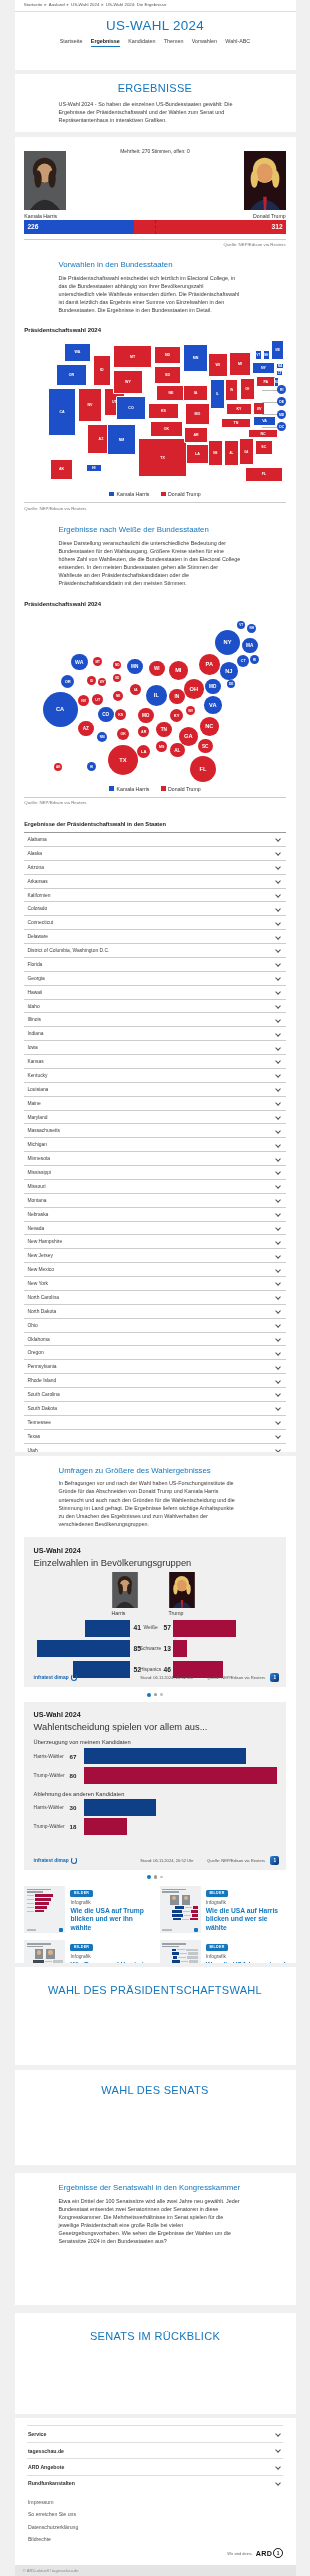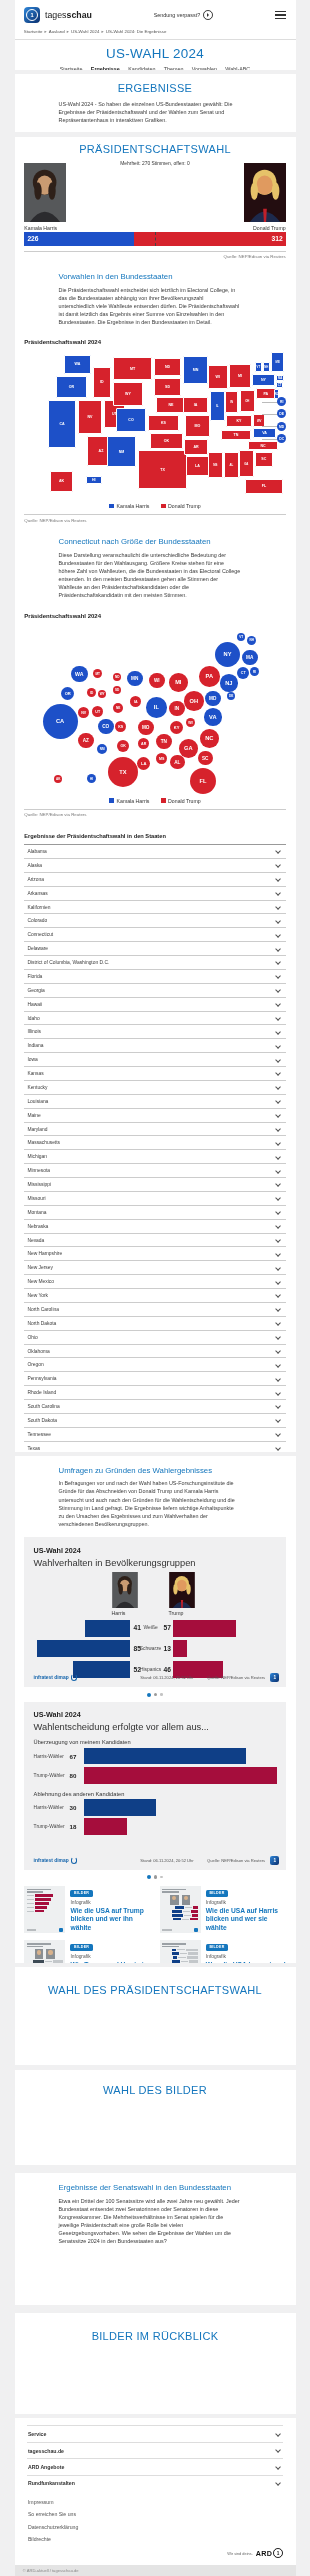--- a/index.html
+++ b/index.html
@@ -114,54 +114,38 @@
   .pair-area{position:relative;height:111px;margin-top:4.1px;}
   .pname{position:absolute;font-size:5.2px;color:#333;}
   .prow-num{position:absolute;font-size:6.7px;font-weight:bold;color:#222;width:13.4px;}
   .prow-cat{position:absolute;font-size:5.2px;color:#444;text-align:center;width:36px;}
   .pbar{position:absolute;height:17.6px;}
 </style>
 </head>
 <body>
 
 <div class="card" style="height:70px">
-  <div class="hdr-top">
-    <div class="ts-logo">
-      <div class="ts-globe">1</div>
-    </div>
-    <div class="ts-word"><span>tages</span><b>schau</b></div>
-    <div class="missed">
-      <span>Sendung verpasst?</span>
-        <span class="play"></span>
-    </div>
-    <div class="burger">
-        <div></div>
-        <div></div>
-        <div></div>
-      </div>
-  </div>
   <div class="crumbs" id="crumbs"><span>Startseite</span><span class="sep">▸</span><span>Ausland</span><span class="sep">▸</span><span>US-Wahl 2024</span><span class="sep">▸</span><span>US-Wahl 2024: Die Ergebnisse</span></div>
   <div class="hero-title">US-WAHL 2024</div>
   <div class="tabs" id="tabs">
       <div class="tab">Startseite</div>
       <div class="tab active">Ergebnisse</div>
       <div class="tab">Kandidaten</div>
       <div class="tab">Themen</div>
       <div class="tab">Vorwahlen</div>
       <div class="tab">Wahl-ABC</div>
     </div>
 </div>
 
 <div class="card gap8" style="height:58px;padding-top:8.3px">
   <div class="big-head">ERGEBNISSE</div>
   <div class="intro-p">US-Wahl 2024 - So haben die einzelnen US-Bundesstaaten gewählt: Die Ergebnisse der Präsidentschaftswahl und der Wahlen zum Senat und Repräsentantenhaus in interaktiven Grafiken.</div>
 </div>
 
 <div class="card gap10" style="height:1315px;padding-top:6.2px">
-  <div class="big-head">PRÄSIDENTSCHAFTSWAHL</div>
   <div class="summary" style="margin-top:4.1px">
     <div class="mehrheit">Mehrheit: 270 Stimmen, offen: 0</div>
     <div class="photo" style="left:0" id="photoH">
         <svg width="42" height="59" viewBox="0 0 57 80" xmlns="http://www.w3.org/2000/svg">
           <rect width="57" height="80" fill="#56585a"></rect>
           <ellipse cx="28" cy="26" rx="16" ry="17" fill="#2e2019"></ellipse>
           <ellipse cx="28" cy="30" rx="11" ry="13" fill="#c99b72"></ellipse>
           <path d="M8 80 Q28 52 49 80 Z" fill="#2b2b2e"></path>
           <ellipse cx="19" cy="38" rx="5" ry="12" fill="#2e2019"></ellipse>
           <ellipse cx="38" cy="38" rx="5" ry="12" fill="#2e2019"></ellipse>
@@ -249,21 +233,21 @@
       <div class="conn" style="left: 238px; top: 87px; width: 15.5px;"></div>
       <div class="mapcircle" style="left: 253px; top: 82px; width: 9.3px; height: 9.3px; background: rgb(29, 80, 200);">DC</div>
     </div>
   <div class="legend" id="legend1">
       <span><span class="sw" style="background: rgb(29, 80, 200);"></span>Kamala Harris</span>
       <span><span class="sw" style="background: rgb(214, 34, 44);"></span>Donald Trump</span>
     </div>
   <div class="hr" style="margin-top:5.2px"></div>
   <div class="src" style="margin:2.1px 0 0 9.8px">Quelle: NEP/Edison via Reuters</div>
 
-  <div class="sub-head" style="margin-top:14.5px">Connecticut nach Größe der Bundesstaaten</div>
+  <div class="sub-head" style="margin-top:14.5px">Ergebnisse nach Weiße der Bundesstaaten</div>
   <div class="body-p">Diese Darstellung veranschaulicht die unterschiedliche Bedeutung der Bundesstaaten für den Wahlausgang. Größere Kreise stehen für eine höhere Zahl von Wahlleuten, die die Bundesstaaten in das Electoral College entsenden. In den meisten Bundesstaaten gehen alle Stimmen der Wahlleute an den Präsidentschaftskandidaten oder die Präsidentschaftskandidatin mit den meisten Stimmen.</div>
   <div class="chart-label" style="margin-top:13.4px">Präsidentschaftswahl 2024</div>
   <div class="mapbox" style="height:166px" id="bubblemap">
       <div class="bubble" style="left: 213px; top: 7.2px; width: 8.3px; height: 8.3px; background: rgb(29, 80, 200); font-size: 3.1px;">VT</div>
       <div class="bubble" style="left: 223px; top: 9.8px; width: 9.3px; height: 9.3px; background: rgb(29, 80, 200); font-size: 3.1px;">NH</div>
       <div class="bubble" style="left: 191px; top: 16px; width: 25px; height: 25px; background: rgb(29, 80, 200); font-size: 5.7px;">NY</div>
       <div class="bubble" style="left: 218px; top: 24px; width: 15.5px; height: 15.5px; background: rgb(29, 80, 200); font-size: 4.7px;">MA</div>
       <div class="bubble" style="left: 47px; top: 40px; width: 16.5px; height: 16.5px; background: rgb(29, 80, 200); font-size: 5.2px;">WA</div>
       <div class="bubble" style="left: 69px; top: 43px; width: 9.3px; height: 9.3px; background: rgb(214, 34, 44); font-size: 3.1px;">MT</div>
       <div class="bubble" style="left: 89px; top: 47px; width: 8.3px; height: 8.3px; background: rgb(214, 34, 44); font-size: 3.1px;">ND</div>
@@ -496,25 +480,25 @@
         <span class="chev"></span>
       </div>
       <div class="acc-row">
         <span>Utah</span>
         <span class="chev"></span>
       </div>
     </div>
 </div>
 
 <div class="card gap8" style="height:507px;padding-top:9.3px">
-  <div class="sub-head">Umfragen zu Gründen des Wahlergebnisses</div>
+  <div class="sub-head">Umfragen zu Größere des Wahlergebnisses</div>
   <div class="body-p">In Befragungen vor und nach der Wahl haben US-Forschungsinstitute die Gründe für das Abschneiden von Donald Trump und Kamala Harris untersucht und auch nach den Gründen für die Wahlentscheidung und die Stimmung im Land gefragt. Die Ergebnisse liefern wichtige Anhaltspunkte zu den Ursachen des Ergebnisses und zum Wahlverhalten der verschiedenen Bevölkerungsgruppen.</div>
   <div class="gcard" style="margin-top:9.3px;height:150px" id="chart1">
       <div class="g-title">US-Wahl 2024</div>
-      <div class="g-sub">Wahlverhalten in Bevölkerungsgruppen</div>
+      <div class="g-sub">Einzelwahlen in Bevölkerungsgruppen</div>
       <div class="pair-area">
         <div style="position: absolute; left: 78px; top: 0px;"><svg width="26" height="36" viewBox="0 0 57 80" xmlns="http://www.w3.org/2000/svg">
             <rect width="57" height="80" fill="#56585a"></rect>
             <ellipse cx="28" cy="26" rx="16" ry="17" fill="#2e2019"></ellipse>
             <ellipse cx="28" cy="30" rx="11" ry="13" fill="#c99b72"></ellipse>
             <path d="M8 80 Q28 52 49 80 Z" fill="#2b2b2e"></path>
             <ellipse cx="19" cy="38" rx="5" ry="12" fill="#2e2019"></ellipse>
             <ellipse cx="38" cy="38" rx="5" ry="12" fill="#2e2019"></ellipse>
           </svg></div>
         <div style="position: absolute; left: 135px; top: 0px;"><svg width="26" height="36" viewBox="0 0 57 80" xmlns="http://www.w3.org/2000/svg">
@@ -551,21 +535,21 @@
         <span class="ard-sq">1</span>
       </div>
     </div>
   <div class="dots" id="dots1">
       <span class="dot" style="width: 4.1px; height: 4.1px; background: rgb(20, 118, 189);"></span>
       <span class="dot" style="width: 3.1px; height: 3.1px; background: rgb(154, 154, 154);"></span>
       <span class="dot" style="width: 2.6px; height: 2.6px; background: rgb(196, 196, 196);"></span>
     </div>
   <div class="gcard" style="height:168px" id="chart2">
       <div class="g-title">US-Wahl 2024</div>
-      <div class="g-sub">Wahlentscheidung erfolgte vor allem aus...</div>
+      <div class="g-sub">Wahlentscheidung spielen vor allem aus...</div>
       <div class="grp-label">Überzeugung von meinem Kandidaten</div>
       <div class="hrow">
         <span class="nm">Harris-Wähler</span>
         <span class="vl">67</span>
         <span class="br" style="width: 162px; background: rgb(15, 63, 135);"></span>
       </div>
       <div class="hrow">
         <span class="nm">Trump-Wähler</span>
         <span class="vl">80</span>
         <span class="br" style="width: 193px; background: rgb(165, 13, 60);"></span>
@@ -704,30 +688,30 @@
         <div><span class="badge">BILDER</span><div class="kicker">Infografik</div><div class="t-title">Was die USA bewegt und die Stimmung prägt</div></div>
       </div>
     </div>
 </div>
 
 <div class="card gap8" style="height:98px;padding-top:16.5px">
   <div class="big-head">WAHL DES PRÄSIDENTSCHAFTSWAHL</div>
 </div>
 
 <div class="card gap8" style="height:95px;padding-top:14.5px">
-  <div class="big-head">WAHL DES BILDER</div>
+  <div class="big-head">WAHL DES SENATS</div>
 </div>
 
 <div class="card gap16" style="height:132px;padding-top:10.3px">
-  <div class="sub-head">Ergebnisse der Senatswahl in den Bundesstaaten</div>
+  <div class="sub-head">Ergebnisse der Senatswahl in den Kongresskammer</div>
   <div class="body-p">Etwa ein Drittel der 100 Senatssitze wird alle zwei Jahre neu gewählt. Jeder Bundesstaat entsendet zwei Senatorinnen oder Senatoren in diese Kongresskammer. Die Mehrheitsverhältnisse im Senat spielen für die jeweilige Präsidentschaft eine große Rolle bei vielen Gesetzgebungsvorhaben. Wie sehen die Ergebnisse der Wahlen um die Senatssitze 2024 in den Bundesstaaten aus?</div>
 </div>
 
 <div class="card gap16" style="height:101px;padding-top:16.5px">
-  <div class="big-head">BILDER IM RÜCKBLICK</div>
+  <div class="big-head">SENATS IM RÜCKBLICK</div>
 </div>
 
 <div class="card gap8" style="height:147px">
   <div class="f-acc" id="footAcc">
       <div class="f-row">
         <span>Service</span>
         <span class="chev"></span>
       </div>
       <div class="f-row">
         <span>tagesschau.de</span>

